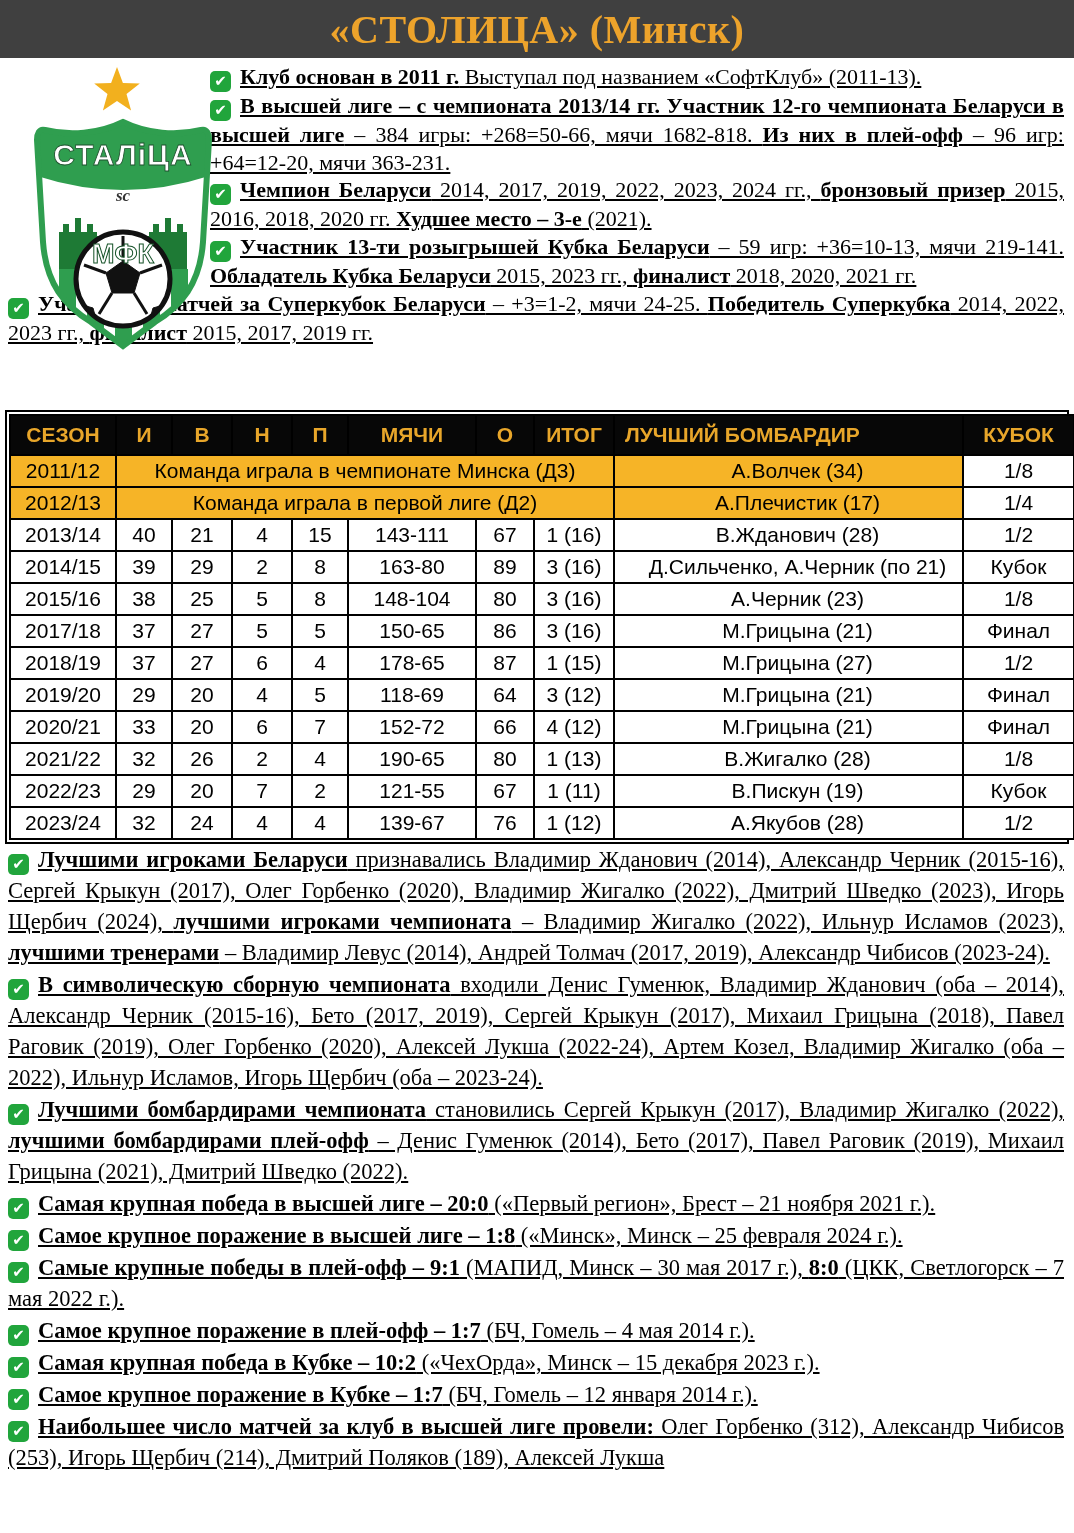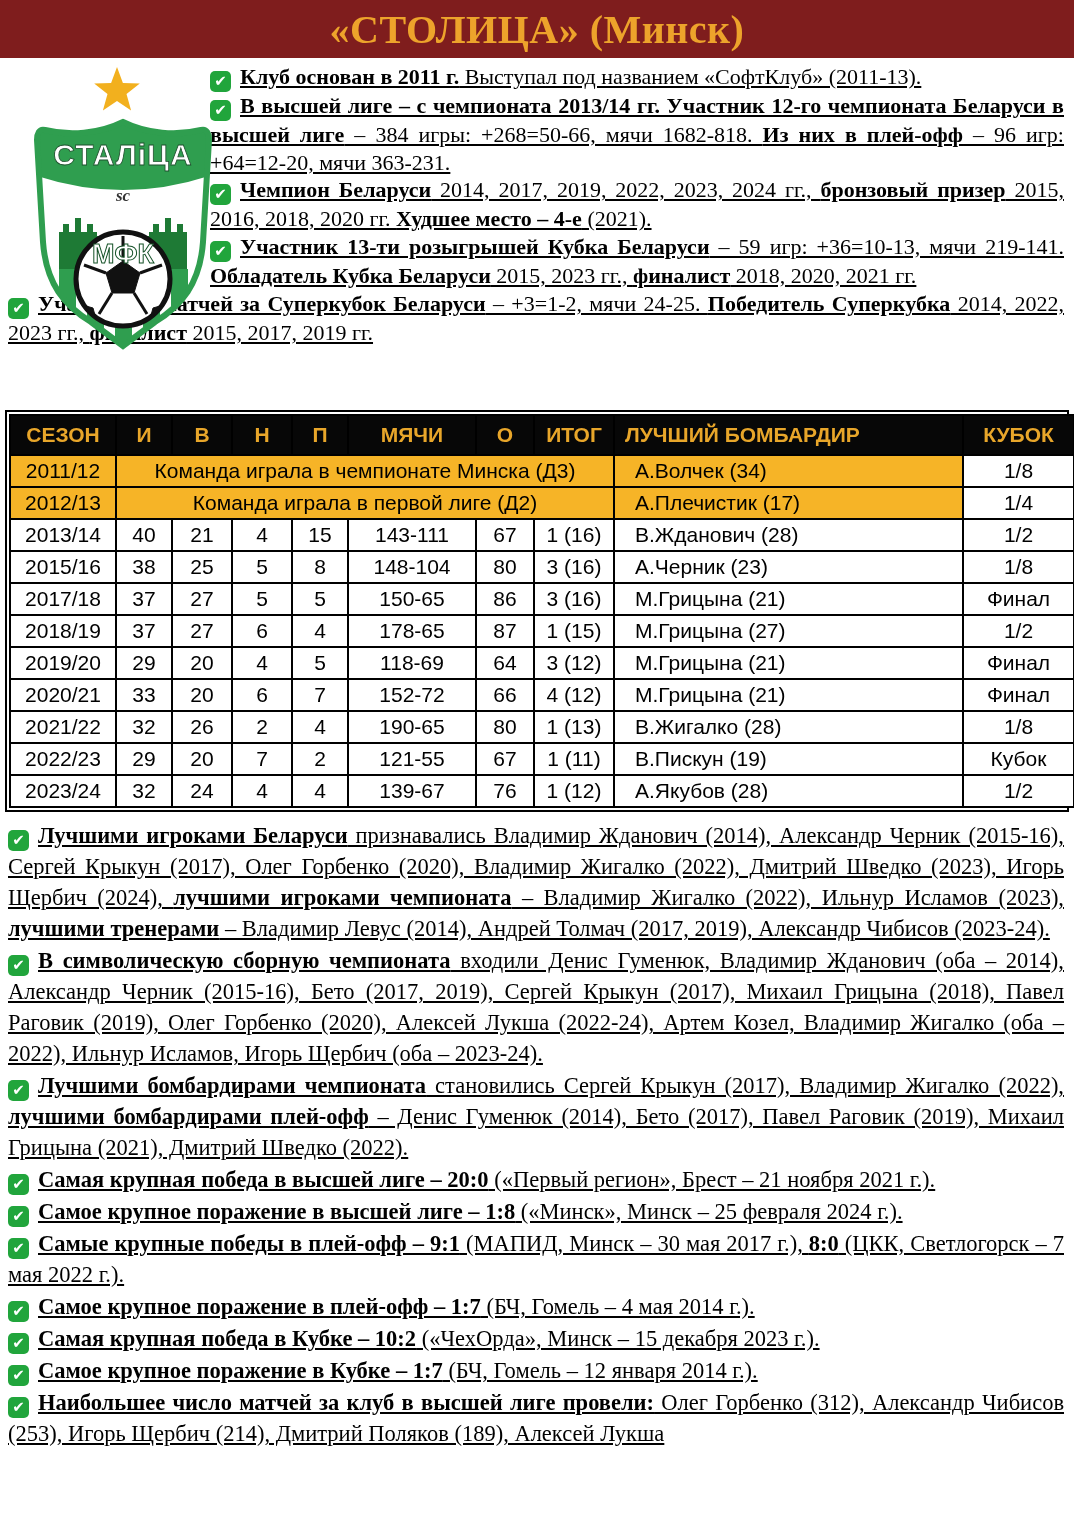--- a/index.html
+++ b/index.html
@@ -5,21 +5,21 @@
   * { box-sizing: border-box; }
   html,body { margin:0; padding:0; }
   body {
     width:1074px; height:1533px; overflow:hidden;
     background:#ffffff;
     font-family:"Liberation Serif","DejaVu Serif",serif;
     color:#000;
   }
   
   .title-bar {
-    height:58px; background:#7f1d1d;
+    height:58px; background:#404040;
     display:flex; align-items:center; justify-content:center;
   }
   .title-bar h1 {
     margin:0; font-size:40px; font-weight:700; letter-spacing:.5px;
     color:#EDA32B; font-family:"Liberation Serif",serif;
   }
   
   .intro { position:relative; padding:5px 10px 0 8px; min-height:345px; }
   .crest-wrap { position:absolute; left:28px; top:6px; width:192px; height:290px; }
   .intro-side { margin-left:202px; }
@@ -48,25 +48,25 @@
   table.seasons th {
     background:#070707; color:#E8A62A; font-size:21px; font-weight:700;
     padding:7px 2px; border:2px solid #000; text-align:center;margin-top:48px;
   }
   table.seasons th.scorer-col { text-align:left; padding-left:10px; }
   table.seasons td {
     border:2px solid #000; text-align:center; font-size:21px;
     height:32px; padding:1px 2px; background:#fff;
   }
   table.seasons td.season { font-weight:400; }
-  table.seasons td.scorer { text-align:left; padding-left:20px; }
+  table.seasons td.scorer { text-align:center; padding-left:20px; }
   table.seasons tr.note-row td { background:#F6B427; }
   table.seasons tr.note-row td.cup { background:#fff; }
   
-  .facts { padding:8px 10px 0 8px; }
+  .facts { padding:0 10px 0 8px; }
   b { font-weight:700; }
 </style>
 </head>
 <body>
 
 <header class="title-bar">
   <h1>«СТОЛИЦА» (Минск)</h1>
 </header>
 
 <section class="intro">
@@ -125,21 +125,21 @@
       <text x="94" y="137" text-anchor="middle" font-family="Liberation Serif, serif" font-style="italic" font-weight="bold" font-size="17" fill="#333">sc</text>
 
       <text x="94" y="199" text-anchor="middle" font-family="Liberation Sans, sans-serif" font-size="27" font-weight="bold" fill="#ffffff" stroke="#145127" stroke-width="1">МФК</text>
 
       <path d="M94,58 C70,70 40,72 16,66 C10,64.5 8,70 8,76 L14,178 C17,220 36,242 62,258 L94,282 L126,258 C152,242 171,220 174,178 L180,76 C180,70 178,64.5 172,66 C148,72 118,70 94,58 Z" fill="none" stroke="#2F9E4F" stroke-width="6"></path>
     </svg>
   </div>
   <div class="intro-side" id="intro-side">
       <p class="bullet"><span class="check">✔</span><b>Клуб основан в 2011 г.</b><span> Выступал под названием «СофтКлуб» (2011-13).</span></p>
       <p class="bullet"><span class="check">✔</span><b>В высшей лиге – с чемпионата 2013/14 гг. Участник 12-го чемпионата Беларуси в высшей лиге</b><span> – 384 игры: +268=50-66, мячи 1682-818. </span><b>Из них в плей-офф</b><span> – 96 игр: +64=12-20, мячи 363-231.</span></p>
-      <p class="bullet"><span class="check">✔</span><b>Чемпион Беларуси</b><span> 2014, 2017, 2019, 2022, 2023, 2024 гг., </span><b>бронзовый призер</b><span> 2015, 2016, 2018, 2020 гг. </span><b>Худшее место – 4-е</b><span> (2021).</span></p>
+      <p class="bullet"><span class="check">✔</span><b>Чемпион Беларуси</b><span> 2014, 2017, 2019, 2022, 2023, 2024 гг., </span><b>бронзовый призер</b><span> 2015, 2016, 2018, 2020 гг. </span><b>Худшее место – 3-е</b><span> (2021).</span></p>
       <p class="bullet"><span class="check">✔</span><b>Участник 13-ти розыгрышей Кубка Беларуси</b><span> – 59 игр: +36=10-13, мячи 219-141. </span><b>Обладатель Кубка Беларуси</b><span> 2015, 2023 гг., </span><b>финалист</b><span> 2018, 2020, 2021 гг.</span></p>
     </div>
   <div class="full-bullet" id="full-bullet">
       <p class="bullet"><span class="check">✔</span><b>Участник 6 матчей за Суперкубок Беларуси</b><span> – +3=1-2, мячи 24-25. </span><b>Победитель Суперкубка</b><span> 2014, 2022, 2023 гг., </span><b>финалист</b><span> 2015, 2017, 2019 гг.</span></p>
     </div>
 </section>
 
 <div class="table-wrap">
   <table class="seasons">
     <colgroup>
@@ -187,20 +187,32 @@
           <td>21</td>
           <td>4</td>
           <td>15</td>
           <td>143-111</td>
           <td>67</td>
           <td>1 (16)</td>
           <td class="scorer">В.Жданович (28)</td>
           <td>1/2</td>
         </tr>
         <tr>
+          <td class="season">2014/15</td>
+          <td>39</td>
+          <td>29</td>
+          <td>2</td>
+          <td>8</td>
+          <td>163-80</td>
+          <td>89</td>
+          <td>3 (16)</td>
+          <td class="scorer">Д.Сильченко, А.Черник (по 21)</td>
+          <td>Кубок</td>
+        </tr>
+        <tr>
           <td class="season">2015/16</td>
           <td>38</td>
           <td>25</td>
           <td>5</td>
           <td>8</td>
           <td>148-104</td>
           <td>80</td>
           <td>3 (16)</td>
           <td class="scorer">А.Черник (23)</td>
           <td>1/8</td>

